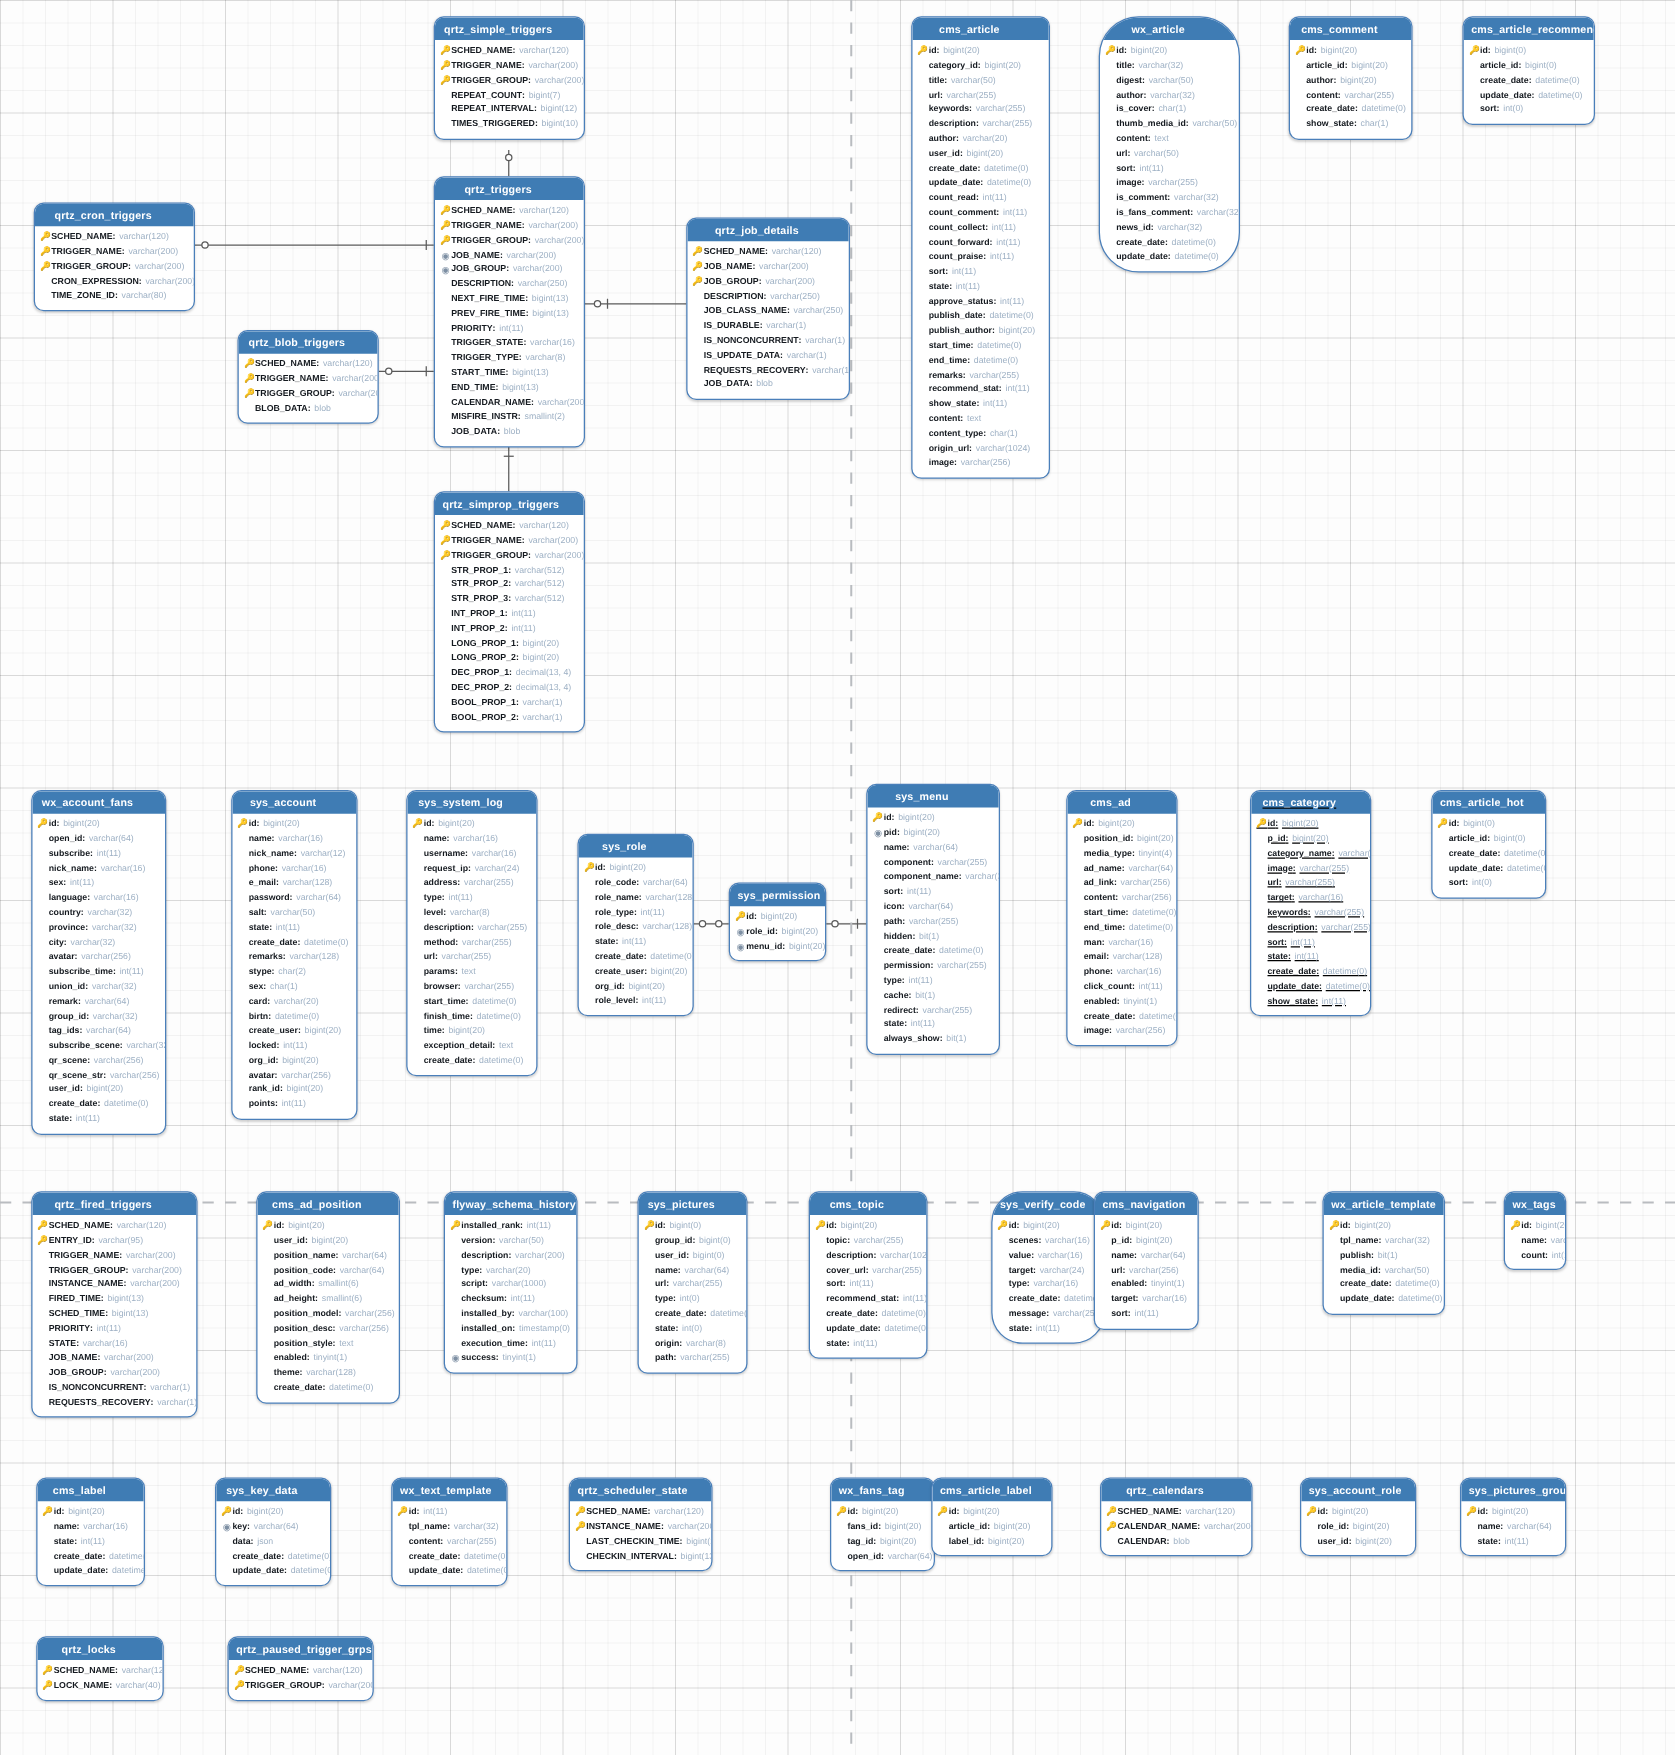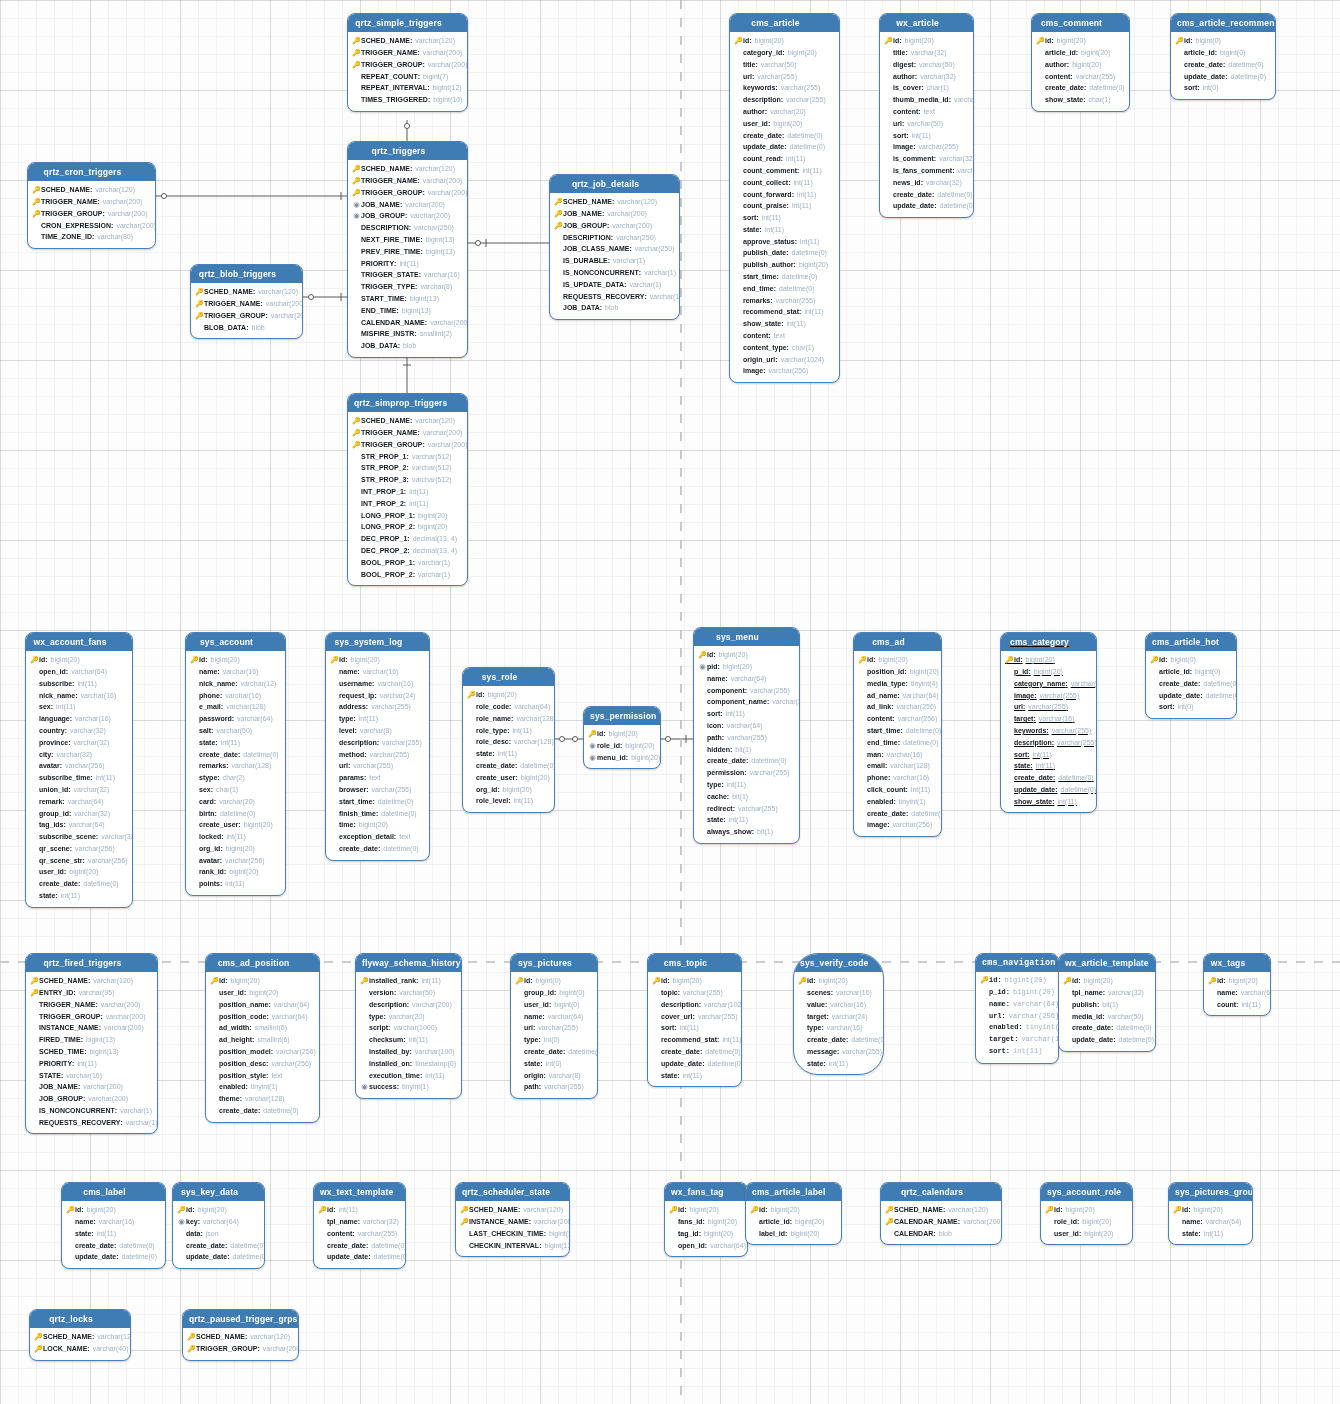--- a/index.html
+++ b/index.html
@@ -629,21 +629,21 @@
           <span class="ftype">varchar(1024)</span>
         </div>
         <div class="row">
           <span class="kc"></span>
           <span class="fname">image</span>
           <span class="fname">:</span>
           <span class="ftype">varchar(256)</span>
         </div>
       </div>
     </div>
-    <div class="tbl" style="left: 879px; top: 13px; width: 95px;">
+    <div class="tbl" style="left: 879px; top: 13px; width: 113px; border-radius: 32px;">
       <div class="tbl-hd">wx_article</div>
       <div class="tbl-bd">
         <div class="row">
           <span class="kc pk">🔑</span>
           <span class="fname">id</span>
           <span class="fname">:</span>
           <span class="ftype">bigint(20)</span>
         </div>
         <div class="row">
           <span class="kc"></span>
@@ -1967,21 +1967,21 @@
           <span class="ftype">varchar(255)</span>
         </div>
         <div class="row">
           <span class="kc"></span>
           <span class="fname">state</span>
           <span class="fname">:</span>
           <span class="ftype">int(11)</span>
         </div>
       </div>
     </div>
-    <div class="tbl" style="left: 975px; top: 953px; width: 84px; font-family: Liberation Mono, monospace;">
+    <div class="tbl" style="left: 875px; top: 953px; width: 84px;">
       <div class="tbl-hd">cms_navigation</div>
       <div class="tbl-bd">
         <div class="row">
           <span class="kc pk">🔑</span>
           <span class="fname">id</span>
           <span class="fname">:</span>
           <span class="ftype">bigint(20)</span>
         </div>
         <div class="row">
           <span class="kc"></span>
@@ -2055,21 +2055,21 @@
           <span class="ftype">datetime(0)</span>
         </div>
         <div class="row">
           <span class="kc"></span>
           <span class="fname">update_date</span>
           <span class="fname">:</span>
           <span class="ftype">datetime(0)</span>
         </div>
       </div>
     </div>
-    <div class="tbl" style="left: 1203px; top: 953px; width: 68px;">
+    <div class="tbl" style="left: 1203px; top: 953px; width: 50px;">
       <div class="tbl-hd">wx_tags</div>
       <div class="tbl-bd">
         <div class="row">
           <span class="kc pk">🔑</span>
           <span class="fname">id</span>
           <span class="fname">:</span>
           <span class="ftype">bigint(20)</span>
         </div>
         <div class="row">
           <span class="kc"></span>
@@ -2078,21 +2078,21 @@
           <span class="ftype">varchar(64)</span>
         </div>
         <div class="row">
           <span class="kc"></span>
           <span class="fname">count</span>
           <span class="fname">:</span>
           <span class="ftype">int(11)</span>
         </div>
       </div>
     </div>
-    <div class="tbl" style="left: 29px; top: 1182px; width: 105px; margin-left: 32px;">
+    <div class="tbl" style="left: 29px; top: 1182px; width: 87px;">
       <div class="tbl-hd">cms_label</div>
       <div class="tbl-bd">
         <div class="row">
           <span class="kc pk">🔑</span>
           <span class="fname">id</span>
           <span class="fname">:</span>
           <span class="ftype">bigint(20)</span>
         </div>
         <div class="row">
           <span class="kc"></span>

